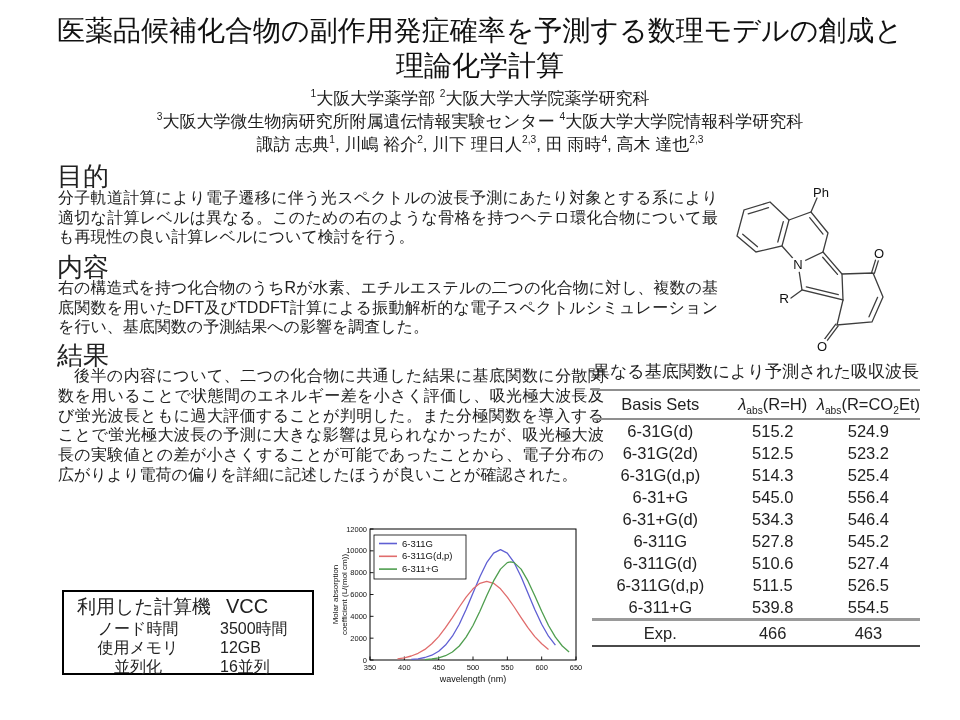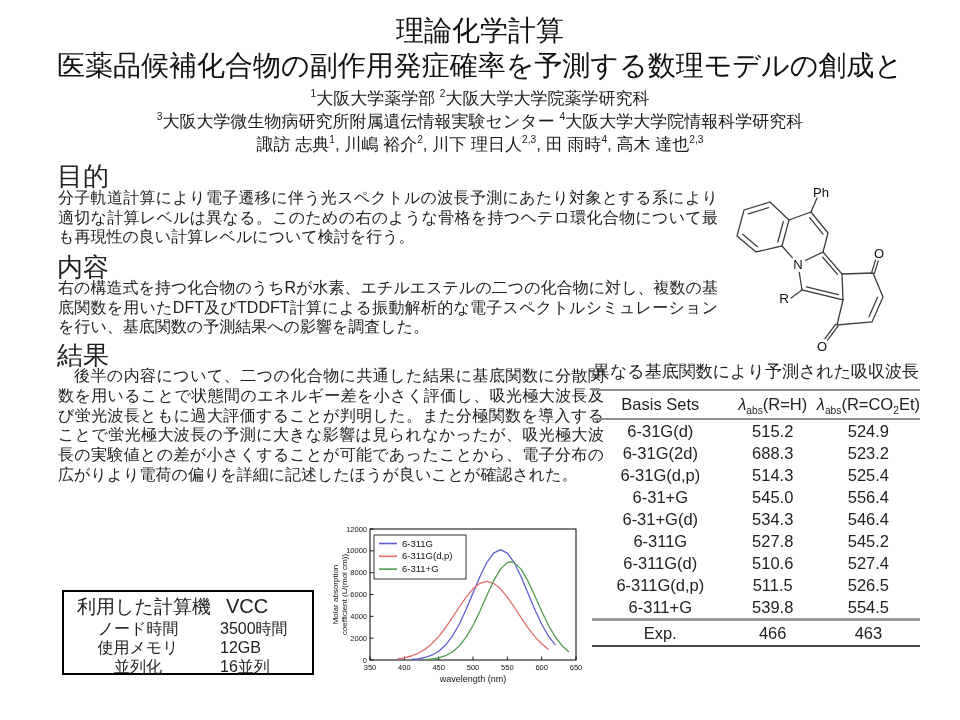--- a/index.html
+++ b/index.html
@@ -39,22 +39,22 @@
   .mb-value{margin-left:8px;}
   .mb-vcc{font-size:20px;}
   svg text{font-family:"Liberation Sans","DejaVu Sans",sans-serif;fill:#111;}
 </style>
 </head>
 <body>
 
 <div class="page">
 
   <div class="abs center title">
+    <div>医薬品候補化合物の副作用発症確率を予測する数理モデルの創成と</div>
     <div>理論化学計算</div>
-    <div>医薬品候補化合物の副作用発症確率を予測する数理モデルの創成と</div>
   </div>
   <div class="abs center affils">
     <div><sup>1</sup><span>大阪大学薬学部 </span><sup>2</sup><span>大阪大学大学院薬学研究科</span></div>
     <div><sup>3</sup><span>大阪大学微生物病研究所附属遺伝情報実験センター </span><sup>4</sup><span>大阪大学大学院情報科学研究科</span></div>
   </div>
   <div class="abs center authors"><span>諏訪 志典</span><sup>1</sup><span>, 川嶋 裕介</span><sup>2</sup><span>, 川下 理日人</span><sup>2,3</sup><span>, 田 雨時</span><sup>4</sup><span>, 高木 達也</span><sup>2,3</sup></div>
 
   <div class="abs sec-h h-purpose">目的</div>
   <div class="abs sec-b b-purpose">分子軌道計算により電子遷移に伴う光スペクトルの波長予測にあたり対象とする系により適切な計算レベルは異なる。このための右のような骨格を持つヘテロ環化合物について最も再現性の良い計算レベルについて検討を行う。</div>
 
@@ -114,21 +114,21 @@
         </tr>
       </thead>
       <tbody id="table-body">
           <tr>
             <td>6-31G(d)</td>
             <td>515.2</td>
             <td>524.9</td>
           </tr>
           <tr>
             <td>6-31G(2d)</td>
-            <td>688.3</td>
+            <td>512.5</td>
             <td>523.2</td>
           </tr>
           <tr>
             <td>6-31G(d,p)</td>
             <td>514.3</td>
             <td>525.4</td>
           </tr>
           <tr>
             <td>6-31+G</td>
             <td>545.0</td>

